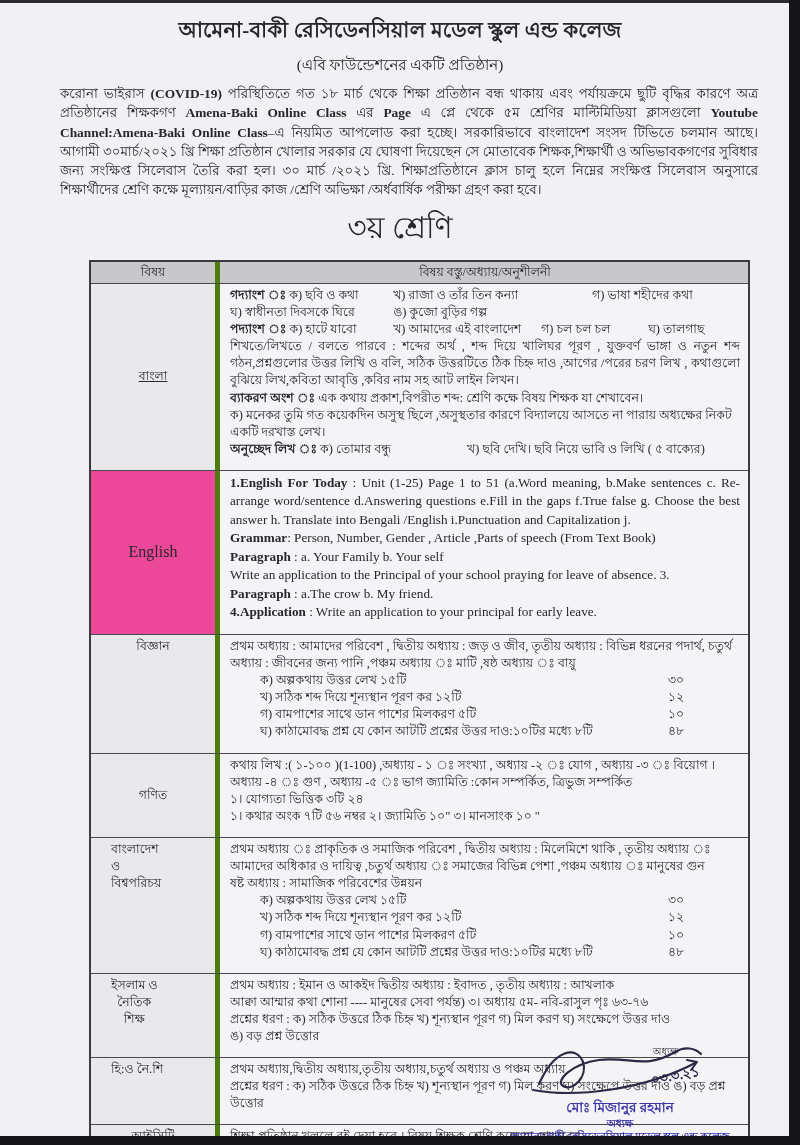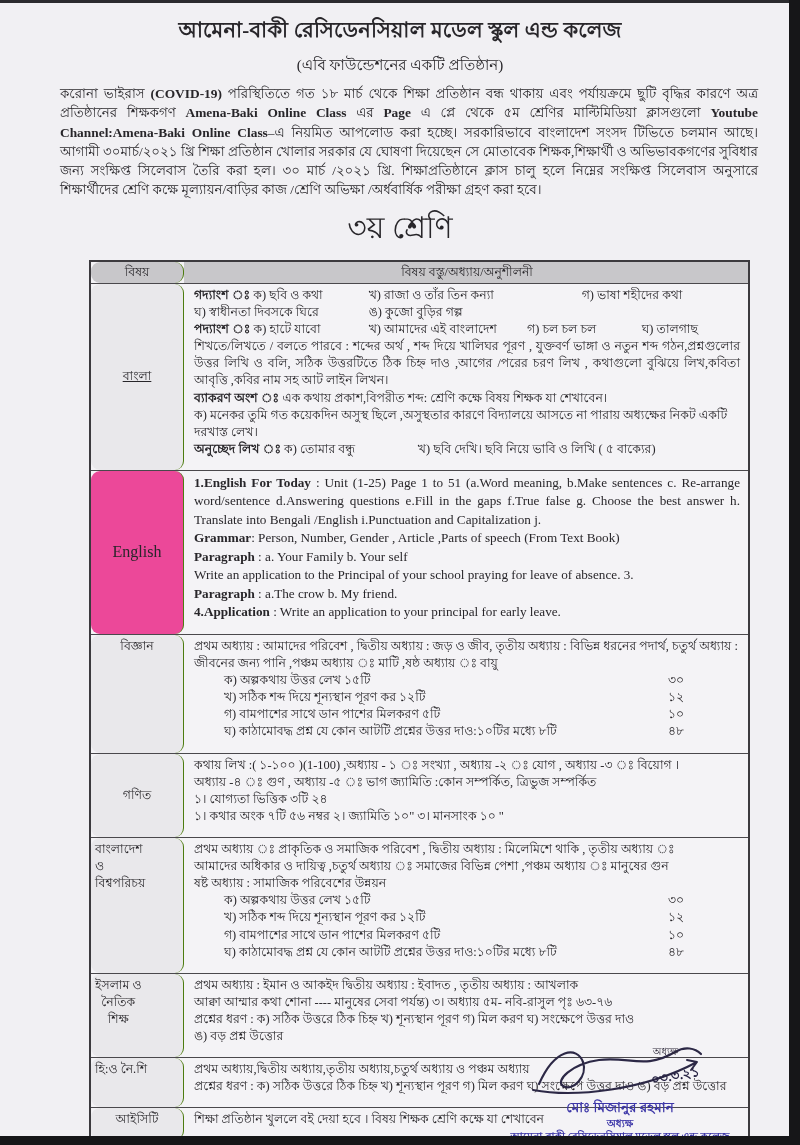--- a/index.html
+++ b/index.html
@@ -26,34 +26,34 @@
 
   .class-title{ text-align:center; font-size:30px; margin:4px 0 5px 0; }
 
   .tbl{
     margin-left:89px; width:657px; border:2px solid #3c3a3e;
     font-size:12.4px; line-height:1.38; background:#f4f3f6;
   }
   .trow{ display:flex; border-top:1px solid #4a484c; }
   .trow:first-child{ border-top:none; }
   .c-subj{
-    width:84px; flex:0 0 84px; border-right:1px solid #4d7c0f;
-    padding:3px 4px; background:#e9e8eb; display:flex; align-items:flex-start; justify-content:center;
-    white-space:pre-line; text-align:center;border-radius:9px;
+    width:84px; flex:0 0 84px; border-right:5px solid #4d7c0f;
+    padding:3px 20px; background:#e9e8eb; display:flex; align-items:flex-start; justify-content:center;
+    white-space:pre-line; text-align:center;
   }
   .c-subj.vcenter{ align-items:center; }
   .c-body{ flex:1; padding:3px 8px 12px 10px; }
   .hdr .c-subj,.hdr .c-body{ background:#c8c7ca; padding-top:2px; padding-bottom:2px; text-align:center; justify-content:center;}
   .underline{ text-decoration:underline; }
   .eng{ font-size:13.2px; line-height:1.4; text-align:justify;}
 
   .g3a{display:grid;grid-template-columns:32% 39% 29%;}
   .g2a{display:grid;grid-template-columns:32% 68%;}
   .g4a{display:grid;grid-template-columns:32% 29% 21% 18%;}
-  .g2b{display:grid;grid-template-columns:41% 59%;}
+  .g2b{display:grid;grid-template-columns:41% 59%;gap:28px;}
   .mline{display:flex;}
   .mtext{flex:1;padding-left:30px;}
   .mval{flex:0 0 72px;}
 
   .foot-online{ margin:6px 0 0 62px; font-size:15px; font-weight:bold; }
 
   .sigwrap{ position:absolute; right:30px; top:1040px; width:300px; text-align:center; }
   .sig-svg{ display:block; margin:0 auto; }
   .sig-role{ position:absolute; top:4px; right:92px; font-size:10px; color:#2c2838; }
   .sig-date{ position:absolute; top:26px; right:70px; font-size:13px; color:#262243; transform:rotate(-10deg); font-weight:bold;}

